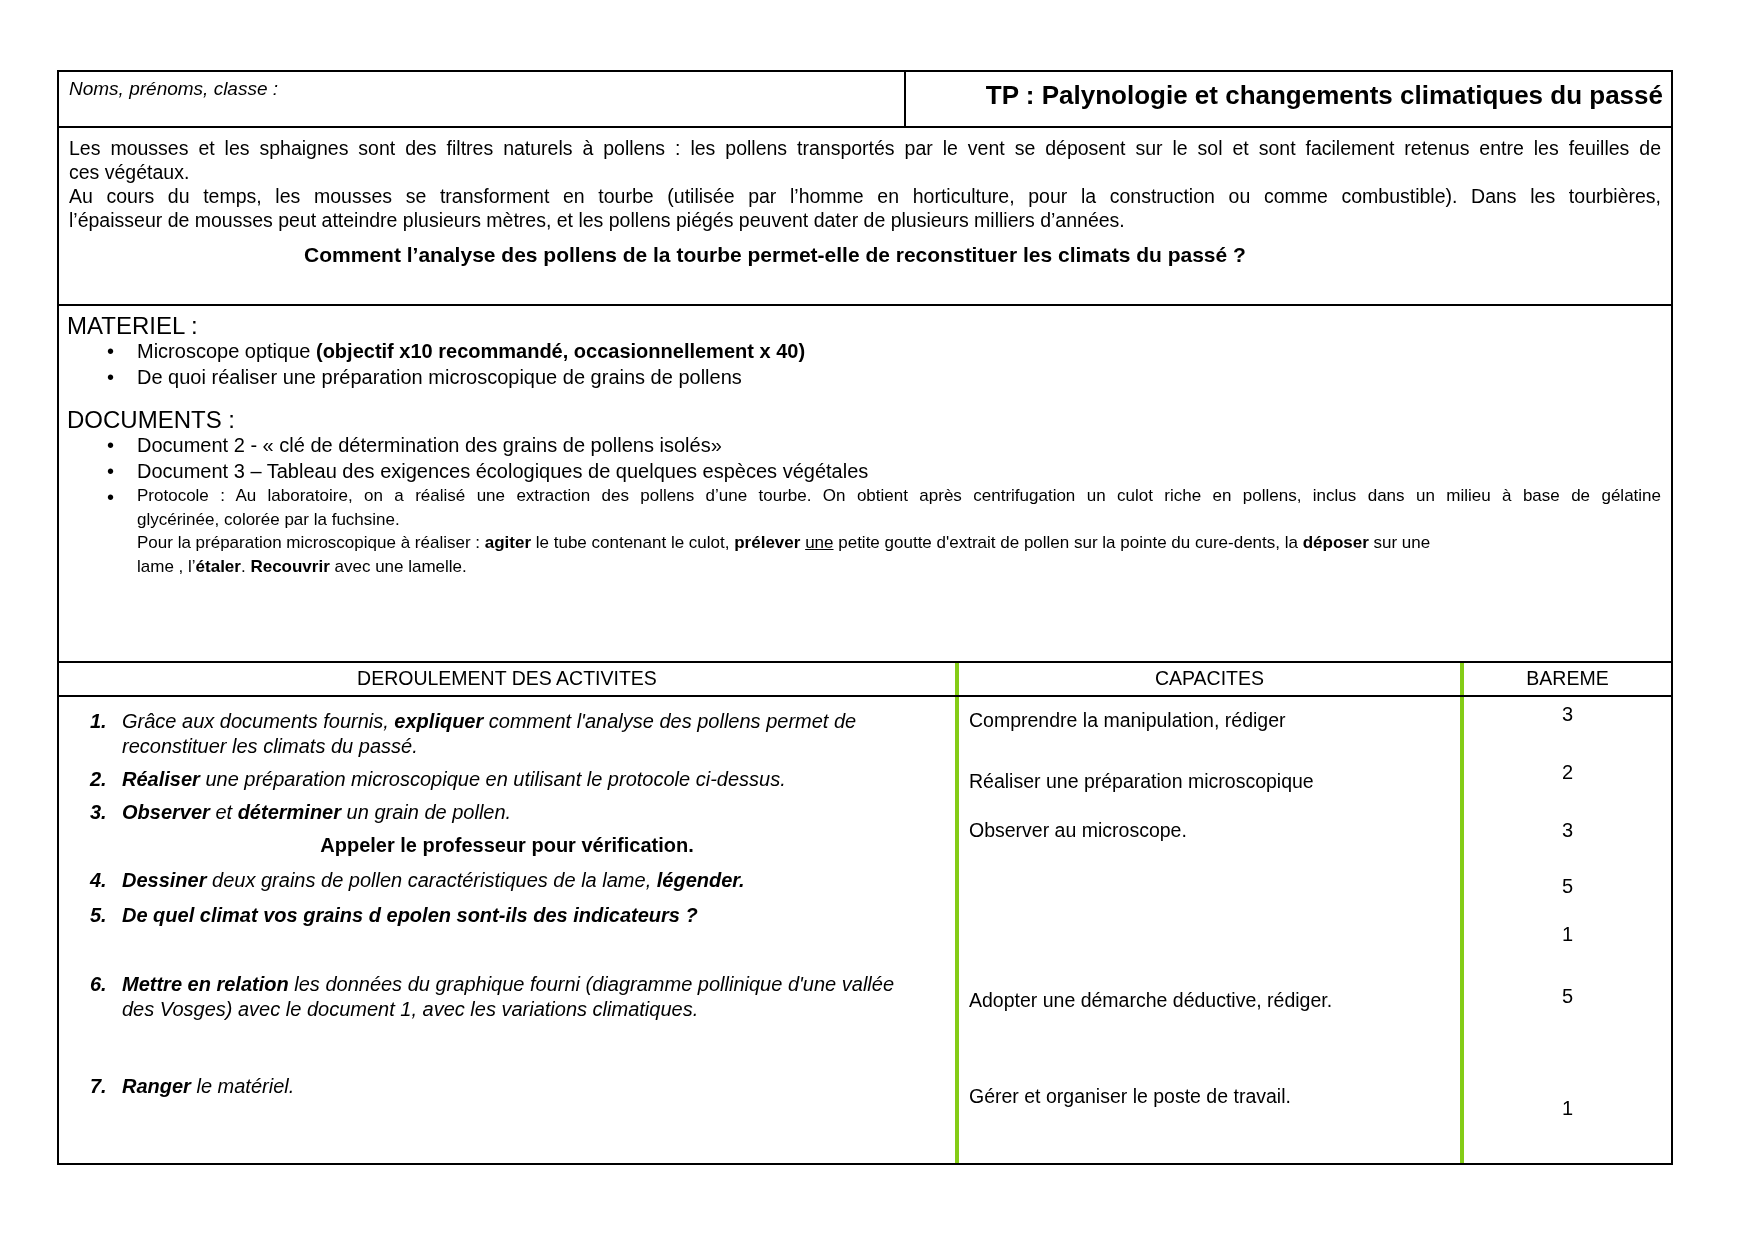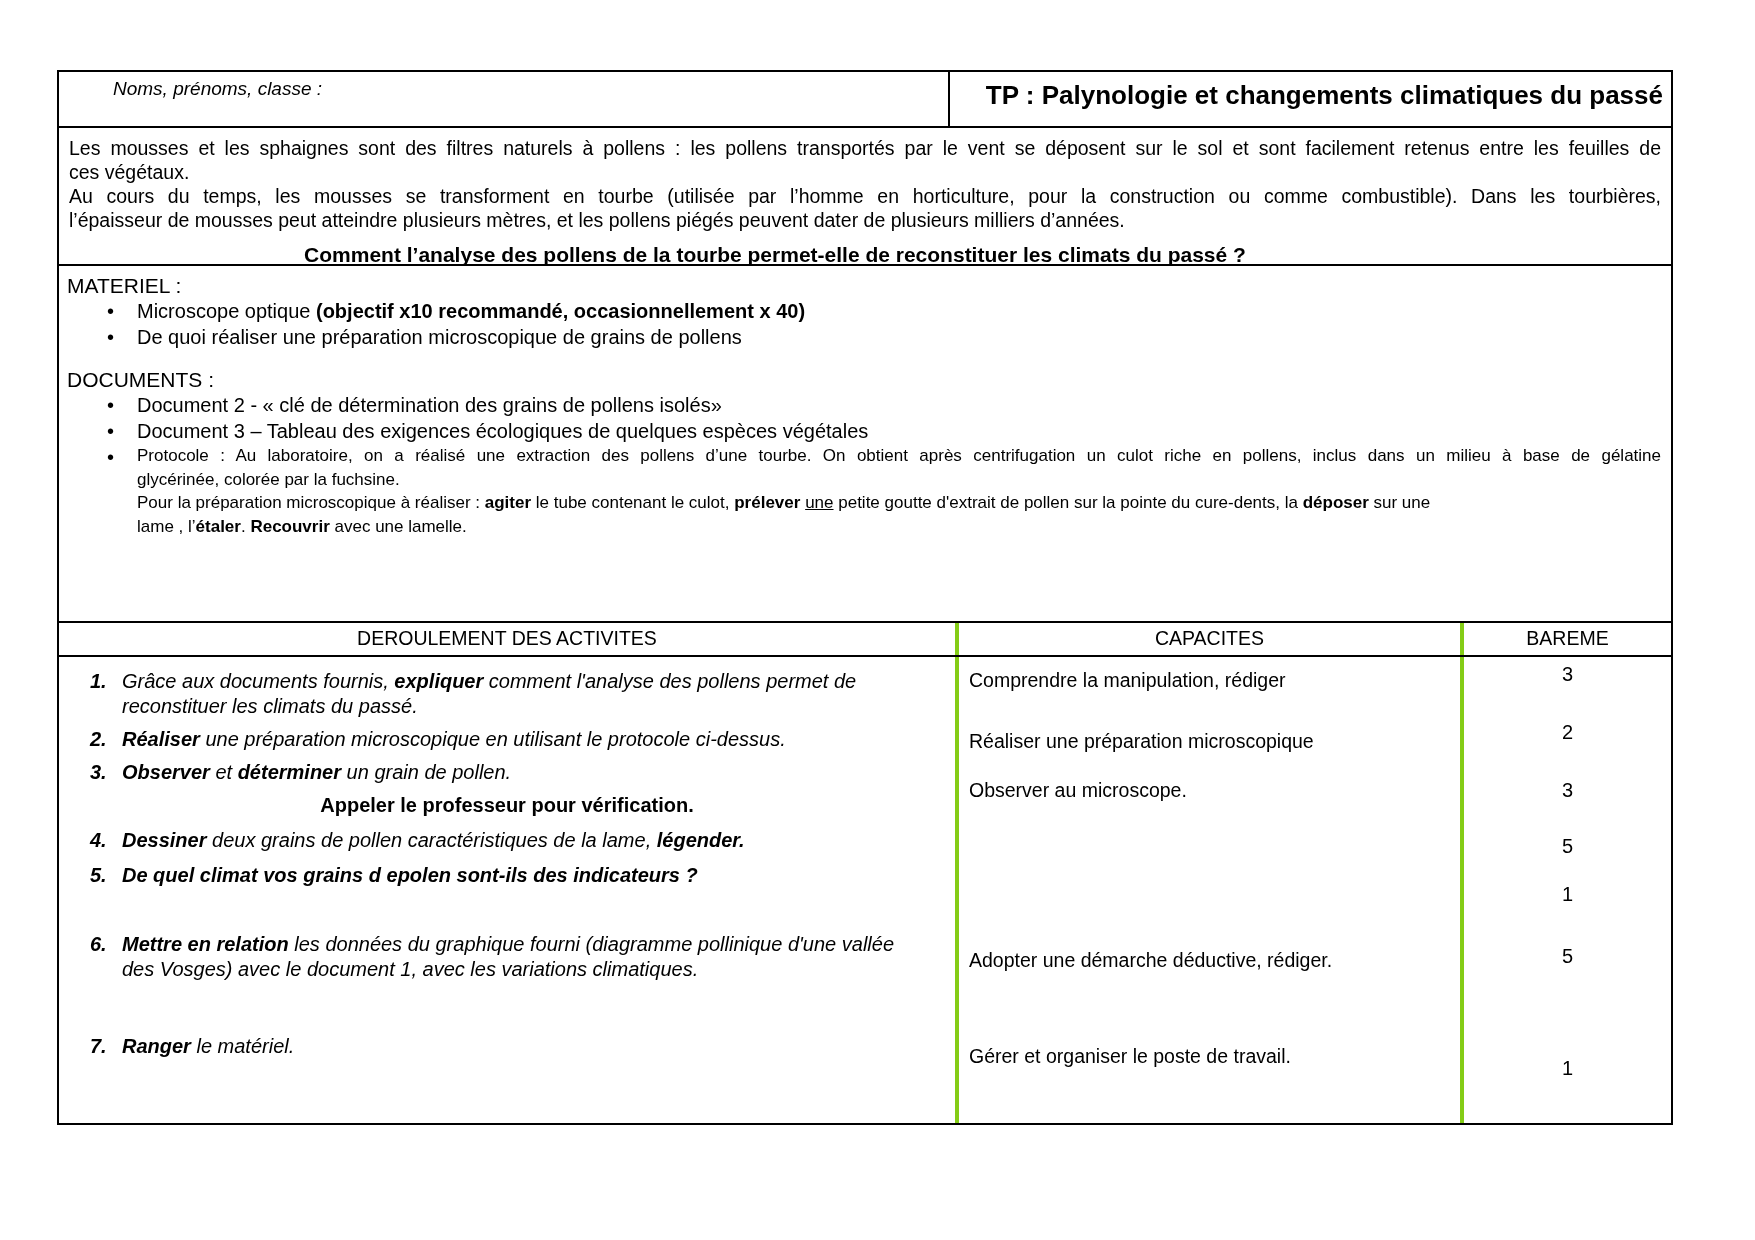--- a/index.html
+++ b/index.html
@@ -7,33 +7,33 @@
   .page {
     position:relative; width:1755px; height:1240px; background:#ffffff;
     font-family:"Liberation Sans", sans-serif; color:#000;
   }
   .doc { position:absolute; left:57px; top:70px; width:1616px; }
   .trow { border:2px solid #000; background:#fff; }
   .trow + .trow, .acttable { margin-top:-2px; }
 
   
   .head { display:flex; height:58px; }
-  .cell-names { flex:0 0 845px; padding:6px 10px; font-style:italic; font-size:19px;margin-left:44px; }
+  .cell-names { flex:0 0 845px; padding:6px 10px; font-style:italic; font-size:19px; }
   .cell-title { flex:1; border-left:2px solid #000; text-align:right; padding:8px 8px 0 0;
                 font-weight:bold; font-size:26px; white-space:nowrap; }
 
   
-  .intro { height:140px; padding:8px 10px 0 10px; font-size:19.5px; }
+  .intro { height:180px; padding:8px 10px 0 10px; font-size:19.5px; }
   .iline { line-height:24px; white-space:normal; }
   .just { text-align:justify; text-align-last:justify; }
   .question { margin-top:11px; font-weight:bold; font-size:21px; text-align:center; padding-right:180px; }
 
   
   .materiel { height:359px; padding:8px 10px 0 8px; font-size:20px; }
-  .sec-label { font-size:21px; line-height:24px; }
+  .sec-label { font-size:24px; line-height:24px; }
   .sec-label.docs { margin-top:18px; }
   .bullet-item { position:relative; padding-left:70px; line-height:26px; min-height:26px; }
   .b-dot::before { content:"•"; position:absolute; left:40px; top:0; font-size:20px; }
   .proto { font-size:17px; line-height:23.5px; }
   .pline.just { text-align:justify; text-align-last:justify; }
 
   
   .acttable { border:2px solid #000; }
   .thead, .tbody { display:grid; grid-template-columns:896px 505px auto; }
   .thead { border-bottom:2px solid #000; }

